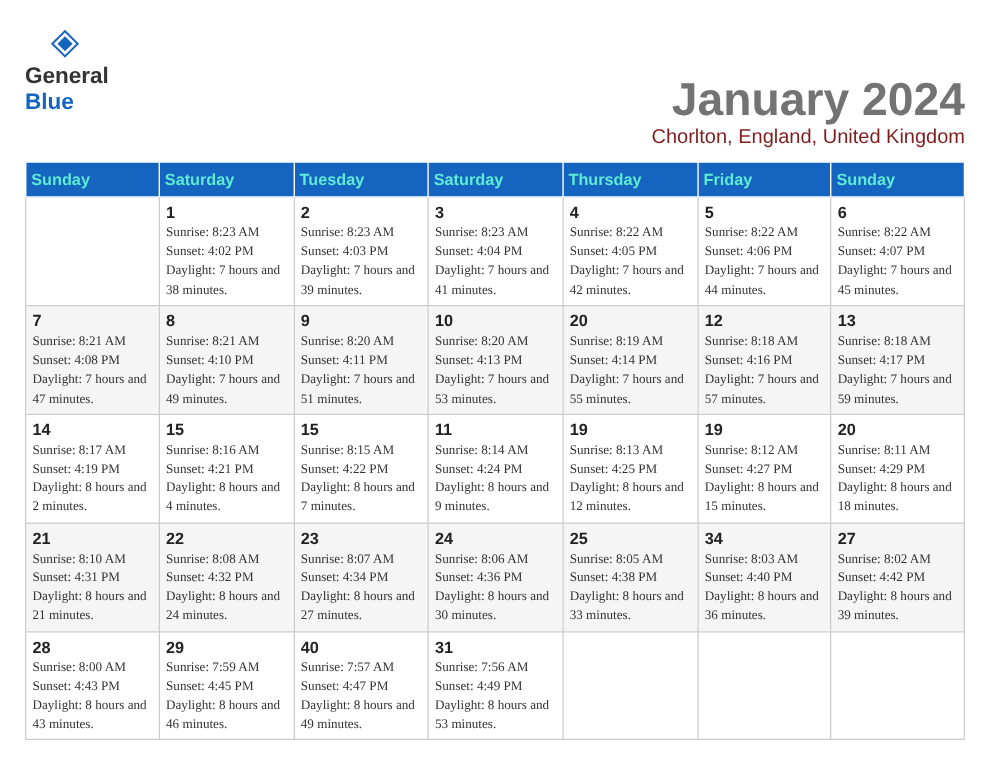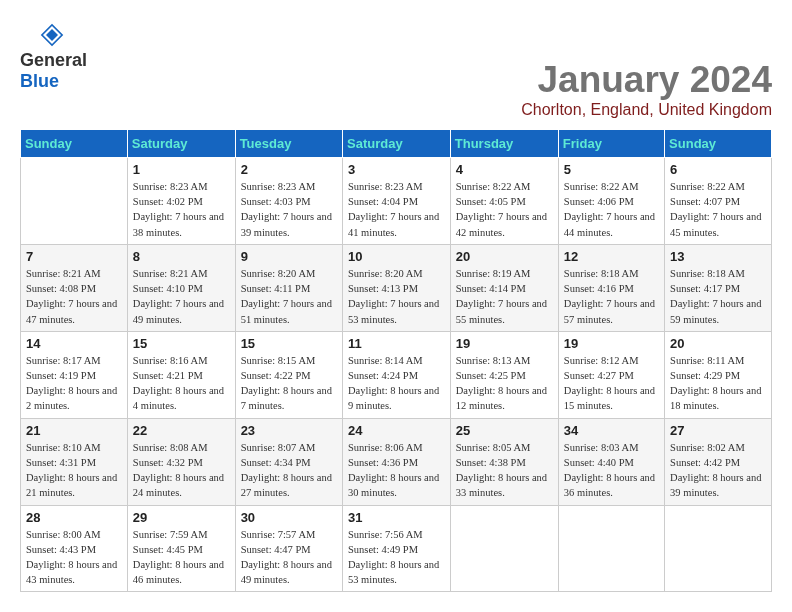--- a/index.html
+++ b/index.html
@@ -241,21 +241,21 @@
       <tr>
         <td>
           <div class="day-num">28</div>
           <div class="day-info">Sunrise: 8:00 AM<br>Sunset: 4:43 PM<br>Daylight: 8 hours and 43 minutes.</div>
         </td>
         <td>
           <div class="day-num">29</div>
           <div class="day-info">Sunrise: 7:59 AM<br>Sunset: 4:45 PM<br>Daylight: 8 hours and 46 minutes.</div>
         </td>
         <td>
-          <div class="day-num">30</div>
+          <div class="day-num">40</div>
           <div class="day-info">Sunrise: 7:57 AM<br>Sunset: 4:47 PM<br>Daylight: 8 hours and 49 minutes.</div>
         </td>
         <td>
           <div class="day-num">31</div>
           <div class="day-info">Sunrise: 7:56 AM<br>Sunset: 4:49 PM<br>Daylight: 8 hours and 53 minutes.</div>
         </td>
         <td class="empty-cell"></td>
         <td class="empty-cell"></td>
         <td class="empty-cell"></td>
       </tr>

